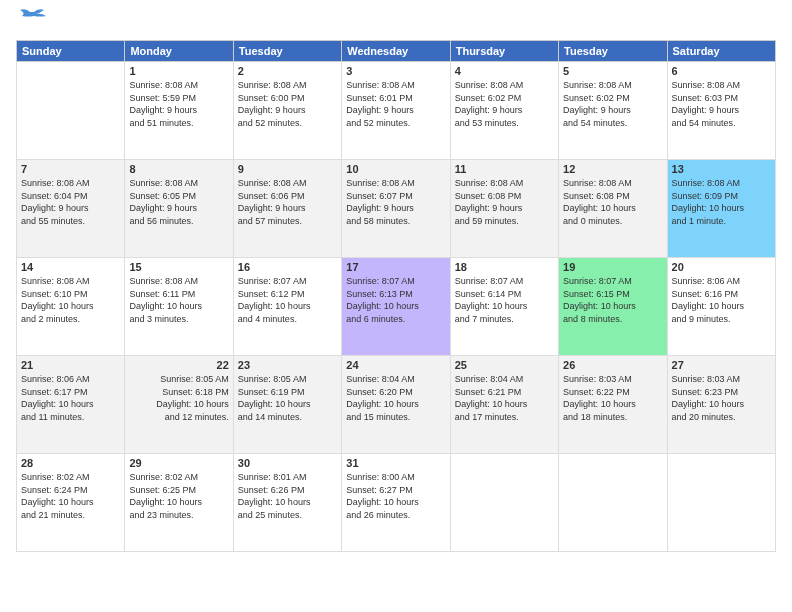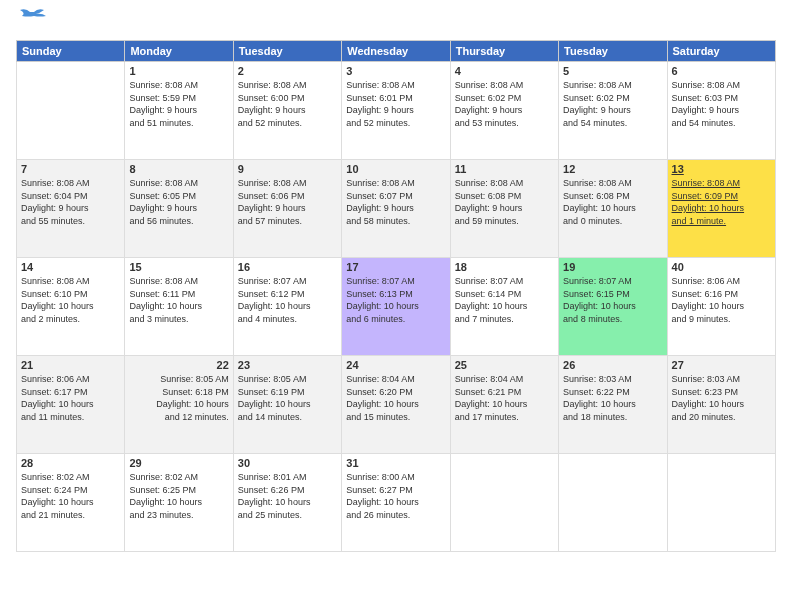--- a/index.html
+++ b/index.html
@@ -213,21 +213,21 @@
 Daylight: 9 hours
 and 59 minutes.</div>
           </td>
           <td style="background: rgb(242, 242, 242);">
             <span class="day-number">12</span>
             <div class="day-info" style="white-space: pre-line;">Sunrise: 8:08 AM
 Sunset: 6:08 PM
 Daylight: 10 hours
 and 0 minutes.</div>
           </td>
-          <td style="background: #fde047; text-decoration: underline;">
+          <td style="background: #7dd3fc;">
             <span class="day-number">13</span>
             <div class="day-info" style="white-space: pre-line;">Sunrise: 8:08 AM
 Sunset: 6:09 PM
 Daylight: 10 hours
 and 1 minute.</div>
           </td>
         </tr>
         <tr>
           <td style="background: rgb(255, 255, 255);">
             <span class="day-number">14</span>
@@ -265,21 +265,21 @@
 and 7 minutes.</div>
           </td>
           <td style="background: #86efac;">
             <span class="day-number">19</span>
             <div class="day-info" style="white-space: pre-line;">Sunrise: 8:07 AM
 Sunset: 6:15 PM
 Daylight: 10 hours
 and 8 minutes.</div>
           </td>
           <td style="background: rgb(255, 255, 255);">
-            <span class="day-number">40</span>
+            <span class="day-number">20</span>
             <div class="day-info" style="white-space: pre-line;">Sunrise: 8:06 AM
 Sunset: 6:16 PM
 Daylight: 10 hours
 and 9 minutes.</div>
           </td>
         </tr>
         <tr>
           <td style="background: rgb(242, 242, 242);">
             <span class="day-number">21</span>
             <div class="day-info" style="white-space: pre-line;">Sunrise: 8:06 AM

